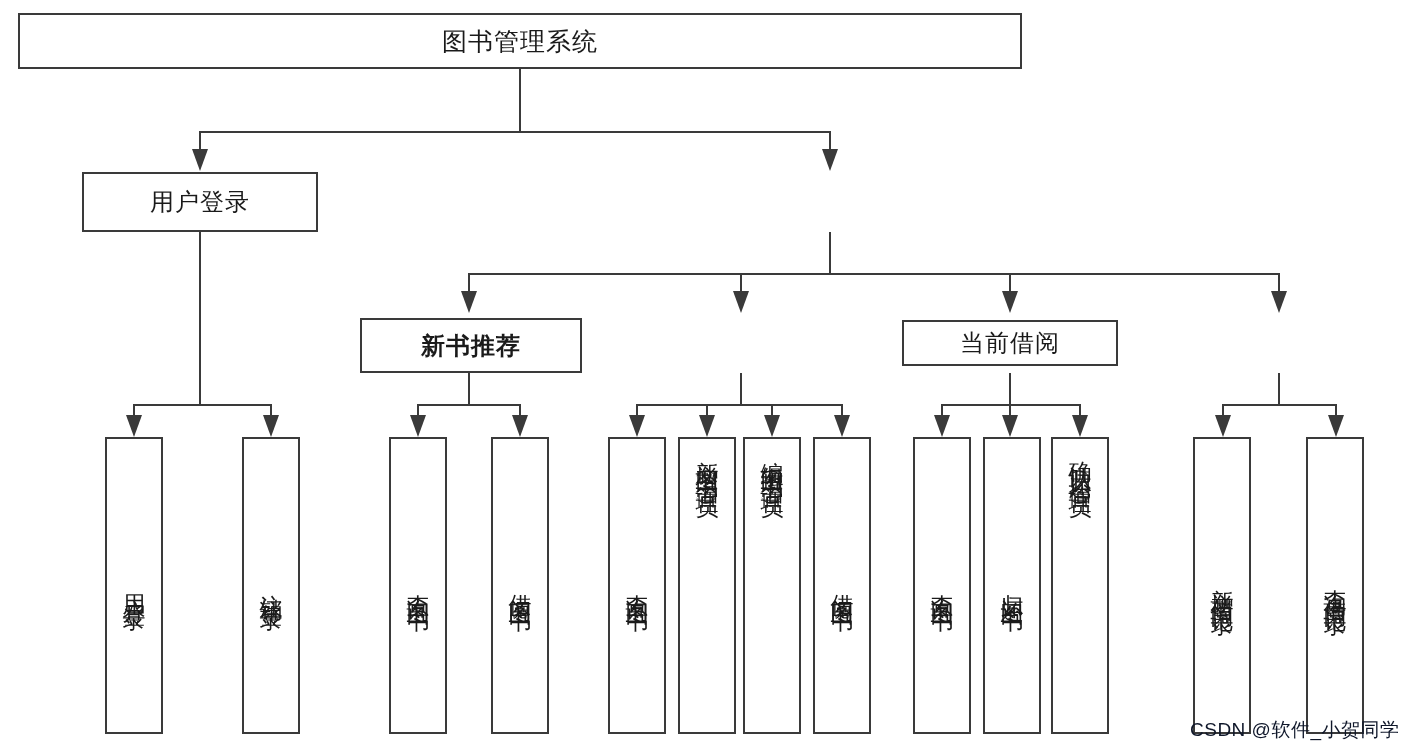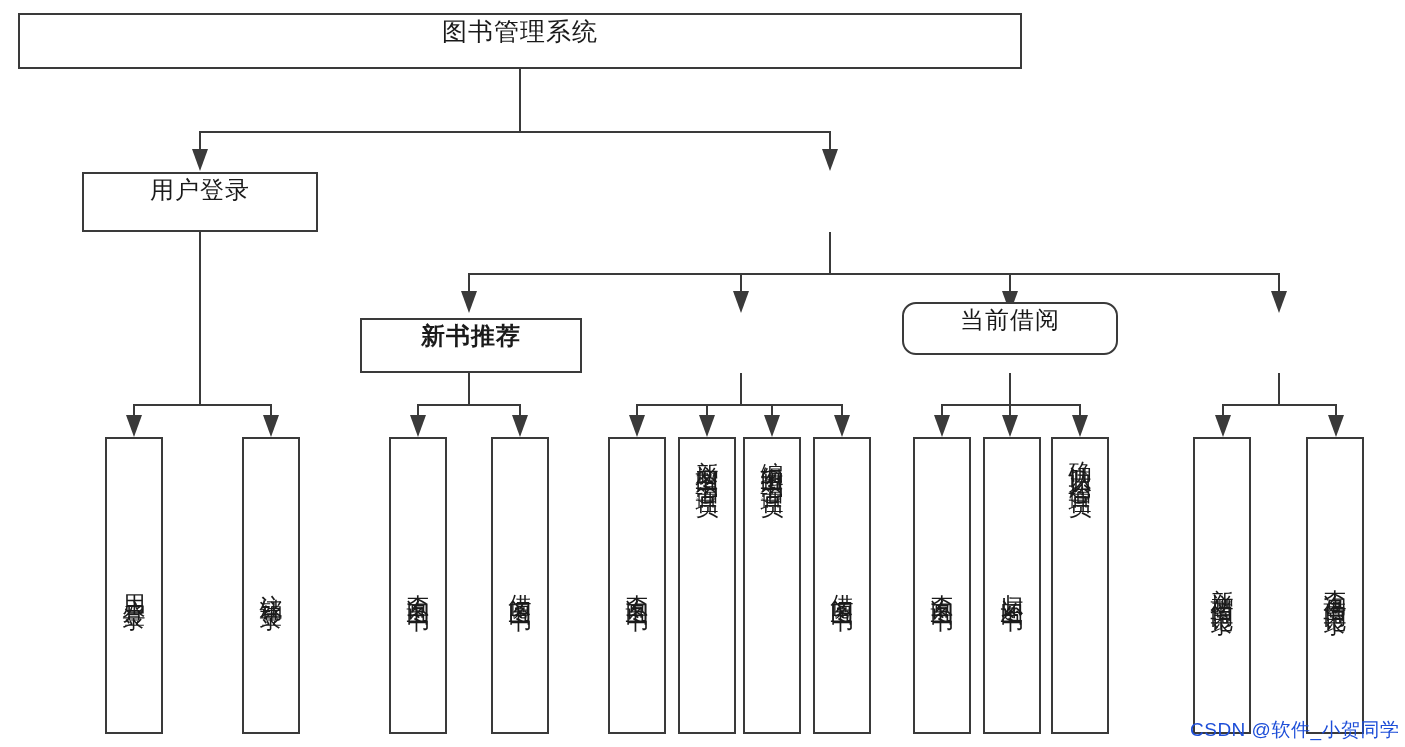--- a/index.html
+++ b/index.html
@@ -15,21 +15,21 @@
     overflow:hidden;
   }
 
   
   .node{
     position:absolute;
     box-sizing:border-box;
     border:2px solid #3a3a3a;
     background:#ffffff;
     display:flex;
-    align-items:flex-start;
+    align-items:center;
     justify-content:center;
     color:#1a1a1a;
   }
   .node.h{
     font-size:24px;
     letter-spacing:1px;
   }
   .node.root{
     font-size:25px;
   }
@@ -66,21 +66,21 @@
     width:0;height:0;
     border-left:8px solid transparent;
     border-right:8px solid transparent;
     border-top:22px solid #3a3a3a;
   }
 
   
   .watermark{
     position:absolute;
     font-size:19px;
-    color:#1d4ed8;
+    color:#0f172a;
     white-space:nowrap;
     letter-spacing:0.5px;
   }
 </style>
 </head>
 <body>
 
 <div id="canvas">
 
   <div class="node h root" style="left:18px; top:13px; width:1004px; height:56px;">
@@ -112,21 +112,21 @@
   <div class="vline" style="left:1009px; top:273px; height:18px;"></div>
   <div class="vline" style="left:1278px; top:273px; height:18px;"></div>
   <div class="arrow" style="left:461px; top:291px;"></div>
   <div class="arrow" style="left:733px; top:291px;"></div>
   <div class="arrow" style="left:1002px; top:291px;"></div>
   <div class="arrow" style="left:1271px; top:291px;"></div>
 
   <div class="node h" style="left:360px; top:318px; width:222px; height:55px;font-weight:bold;">
     <span>新书推荐</span>
   </div>
-  <div class="node h" style="left:902px; top:302px; width:216px; height:53px;border-radius:14px;">
+  <div class="node h" style="left:902px; top:320px; width:216px; height:46px;">
     <span>当前借阅</span>
   </div>
 
   <div class="vline" style="left:468px; top:373px; width:2px; height:32px;"></div>
   <div class="hline" style="left:417px; top:404px; width:103px;"></div>
   <div class="vline" style="left:417px; top:404px; height:11px;"></div>
   <div class="vline" style="left:519px; top:404px; height:11px;"></div>
   <div class="arrow" style="left:410px; top:415px;"></div>
   <div class="arrow" style="left:512px; top:415px;"></div>
 

